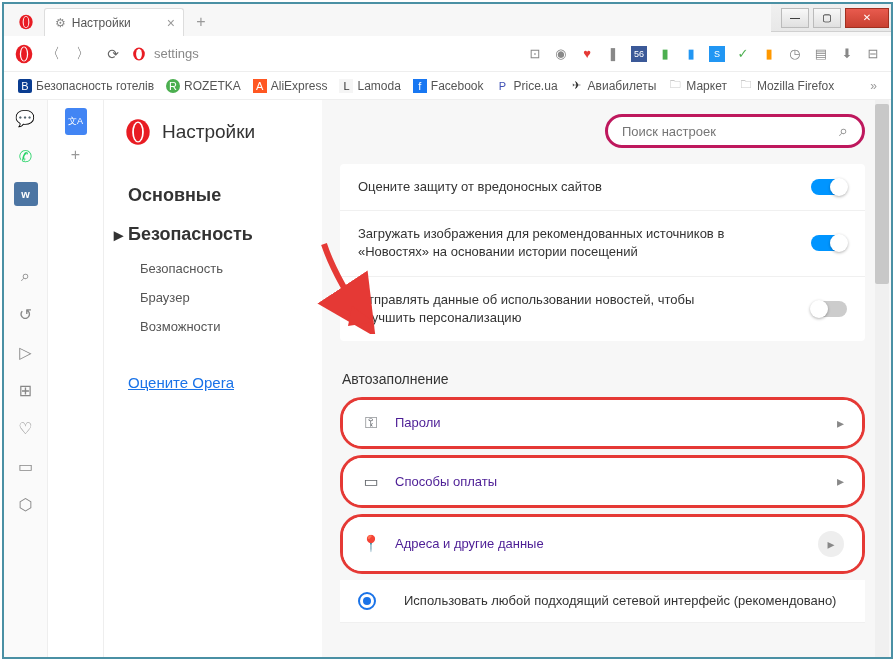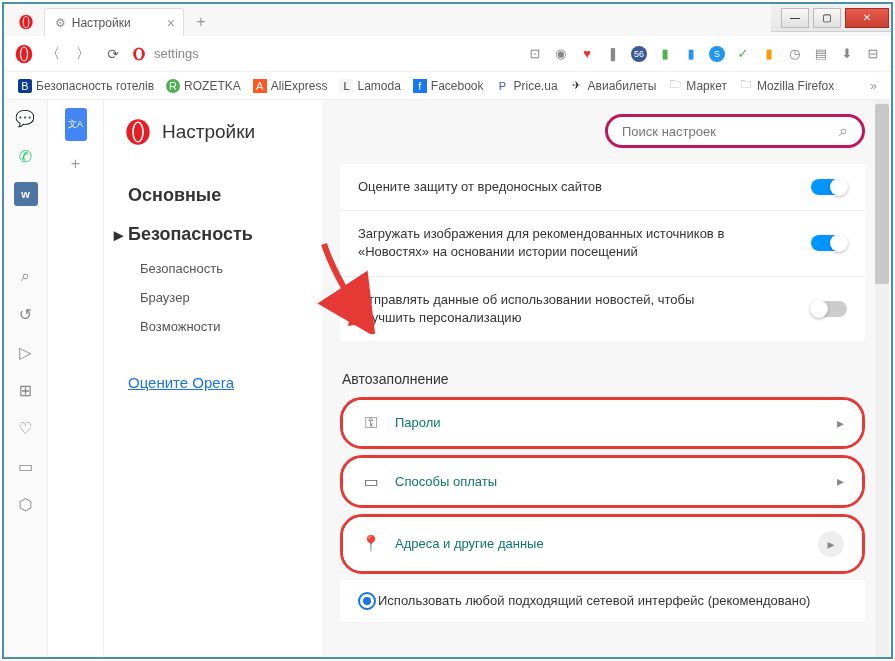--- a/index.html
+++ b/index.html
@@ -24,21 +24,21 @@
     .new-tab-btn { width: 22px; height: 22px; margin-left: 6px; margin-bottom: 3px; color: #999; display: flex; align-items: center; justify-content: center; cursor: pointer; }
     
     
     .address-bar { height: 36px; display: flex; align-items: center; padding: 0 10px; gap: 8px; background: #fff; border-bottom: 1px solid #eee; }
     .nav-btn { width: 22px; height: 22px; color: #666; display: flex; align-items: center; justify-content: center; cursor: pointer; font-size: 14px; }
     .addr-field { flex: 1; display: flex; align-items: center; gap: 8px; font-size: 13px; color: #888; }
     .addr-field .opera-o { width: 14px; height: 14px; }
     .toolbar-icons { display: flex; gap: 10px; align-items: center; }
     .ti { width: 16px; height: 16px; font-size: 13px; color: #888; cursor: pointer; display: flex; align-items: center; justify-content: center; }
     .ti.red-heart { color: #e53935; }
-    .ti.badge { background: #3b5998; color: #fff; font-size: 9px; padding: 1px 3px; border-radius: 8px;}
+    .ti.badge { background: #3b5998; color: #fff; font-size: 9px; padding: 1px 3px; border-radius: 0;}
     
     
     .bookmarks-bar { height: 28px; display: flex; align-items: center; padding: 0 14px; gap: 12px; background: #fff; border-bottom: 1px solid #eee; font-size: 12px; }
     .bm { display: flex; align-items: center; gap: 4px; color: #555; cursor: pointer; white-space: nowrap; }
     .bm-icon { width: 14px; height: 14px; display: inline-flex; align-items: center; justify-content: center; font-size: 11px;}
     .bm-icon.blue-b { background: #0a3d91; color: #fff; border-radius: 2px;}
     .bm-icon.green-r { background: #4caf50; color: #fff; border-radius: 50%;}
     .bm-icon.orange-a { background: #ff5722; color: #fff;}
     .bm-icon.gray-l { background: #f5f5f5; color: #333;}
     .bm-icon.fb { background: #1877f2; color: #fff;}
@@ -51,21 +51,21 @@
     .left-strip { position: absolute; left: 0; top: 96px; bottom: 0; width: 44px; background: #fafafa; border-right: 1px solid #eee; display: flex; flex-direction: column; align-items: center; padding-top: 6px; gap: 14px; }
     .strip-icon { width: 24px; height: 24px; color: #888; display: flex; align-items: center; justify-content: center; font-size: 16px; cursor: pointer; }
     .strip-icon.vk { background: #4c75a3; color: #fff; border-radius: 3px; font-size: 11px; font-weight: bold;}
     .strip-icon.wa { color: #25d366; }
     .strip-icon.msg { color: #0084ff;}
     
     
     .content-area { position: absolute; left: 44px; right: 0; top: 96px; bottom: 0; display: flex; }
     
     .settings-side-col { width: 56px; background: #fff; border-right: 1px solid #eee; display: flex; flex-direction: column; align-items: center; padding-top: 8px; gap: 6px;}
-    .side-col-icon { width: 22px; height: 33px; color: #999; cursor: pointer; display: flex; align-items: center; justify-content: center;}
+    .side-col-icon { width: 22px; height: 27px; color: #999; cursor: pointer; display: flex; align-items: center; justify-content: center;}
     .side-col-icon.badge-n { background: #4285f4; color: #fff; font-size: 9px; border-radius: 3px;}
     
     .settings-nav { width: 218px; background: #fff; padding: 18px 0 0 0;}
     .settings-header { display: flex; align-items: center; padding: 0 20px 30px 20px; gap: 10px;}
     .settings-header .big-o { width: 28px; height: 28px;}
     .settings-header h1 { font-size: 19px; font-weight: 400; color: #333;}
     
     .nav-item { padding: 9px 24px; font-size: 18px; color: #333; cursor: pointer; }
     .nav-item.bold { font-weight: 600;}
     .nav-item.active { font-weight: 600; position: relative;}
@@ -93,28 +93,28 @@
     .toggle.on { background: #0095ff;}
     .toggle.off { background: #ccc;}
     .toggle::after { content: ""; position: absolute; width: 18px; height: 18px; background: #fff; border-radius: 50%; top: -1px; box-shadow: 0 1px 3px rgba(0,0,0,0.3);}
     .toggle.on::after { right: -1px;}
     .toggle.off::after { left: -1px;}
     
     .section-title { font-size: 14px; color: #333; padding: 10px 18px 10px 2px; font-weight: 500;}
     
     .autofill-item { display: flex; align-items: center; padding: 14px 18px; background: #fff; cursor: pointer; border-radius: 4px; position: relative; margin-bottom: 6px;}
     .autofill-item .af-icon { width: 20px; color: #5f6368; margin-right: 14px; display: flex; align-items: center; justify-content: center;}
-    .autofill-item .af-label { font-size: 13px; color: #0f766e; flex: 1;}
+    .autofill-item .af-label { font-size: 13px; color: #4c1d95; flex: 1;}
     .autofill-item .af-chevron { color: #888; font-size: 14px;}
     .autofill-item .af-chevron.circle { width: 26px; height: 26px; border-radius: 50%; background: #eee; display: flex; align-items: center; justify-content: center;}
     
     .highlight-ring { border: 3px solid #e53935; border-radius: 22px; padding: 0; margin-bottom: 6px;}
     .highlight-ring .autofill-item { margin-bottom: 0; border-radius: 19px;}
     
-    .radio-row { display: flex; align-items: center; padding: 12px 18px; gap: 2px; background: #fff; border-bottom: 1px solid #f0f0f0;}
+    .radio-row { display: flex; align-items: center; padding: 12px 18px; gap: 28px; background: #fff; border-bottom: 1px solid #f0f0f0;}
     .radio { width: 18px; height: 18px; border: 2px solid #888; border-radius: 50%; display: flex; align-items: center; justify-content: center; cursor: pointer;}
     .radio.checked { border-color: #1a73e8;}
     .radio.checked::after { content: ""; width: 8px; height: 8px; background: #1a73e8; border-radius: 50%;}
     .radio-label { font-size: 13px; color: #333;}
     
     
     .red-arrow { position: absolute; left: 300px; top: 230px; width: 80px; height: 100px; pointer-events: none; z-index: 100;}
     
     
     .opera-o-svg { display: block;}

